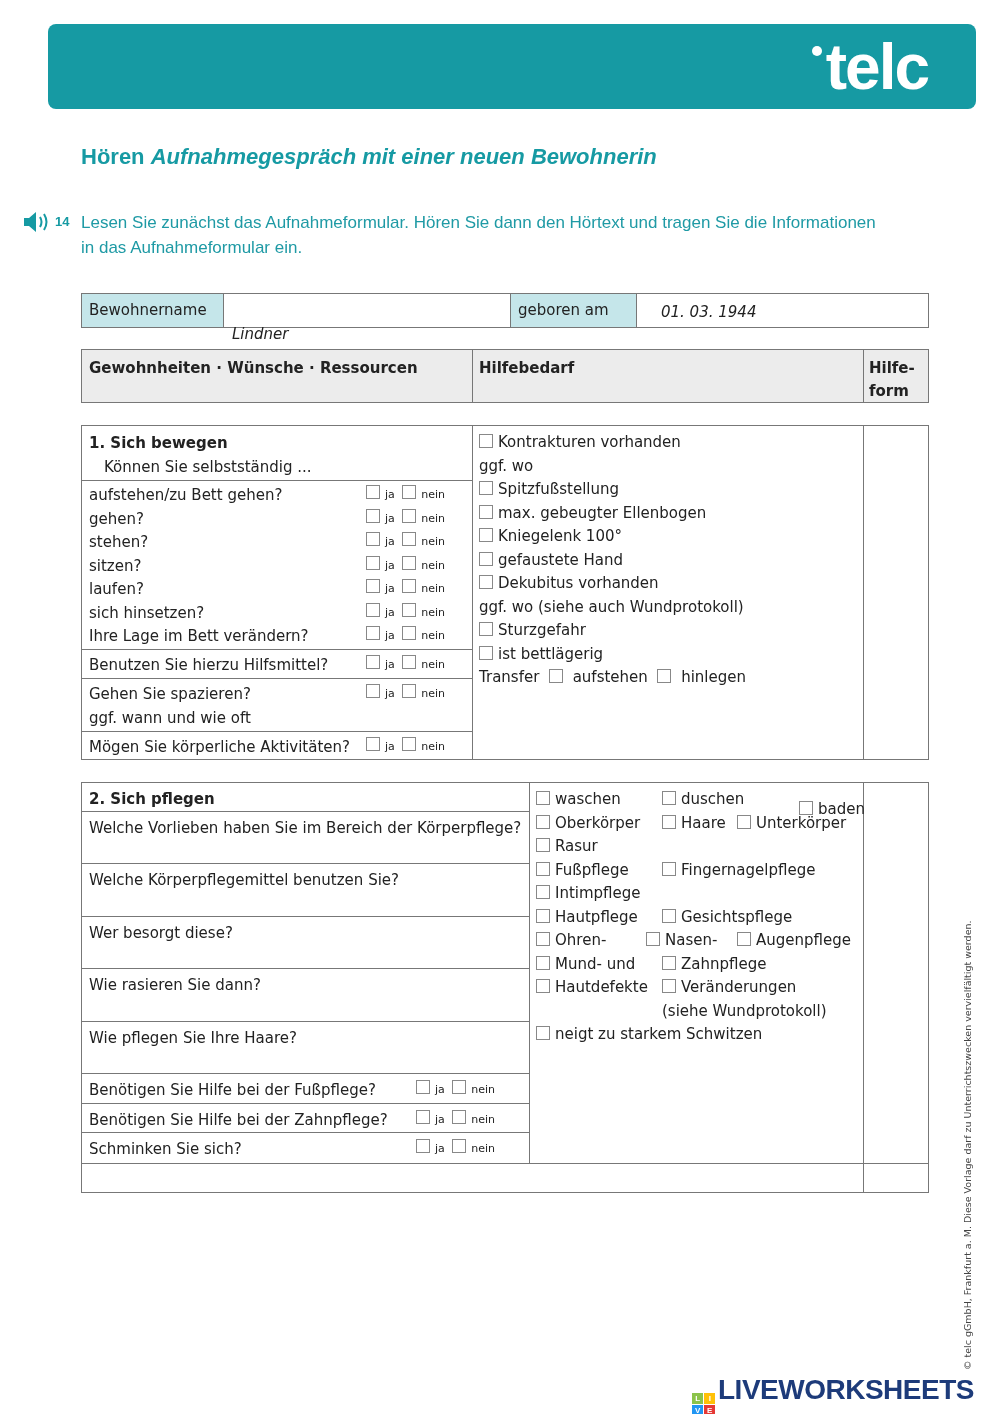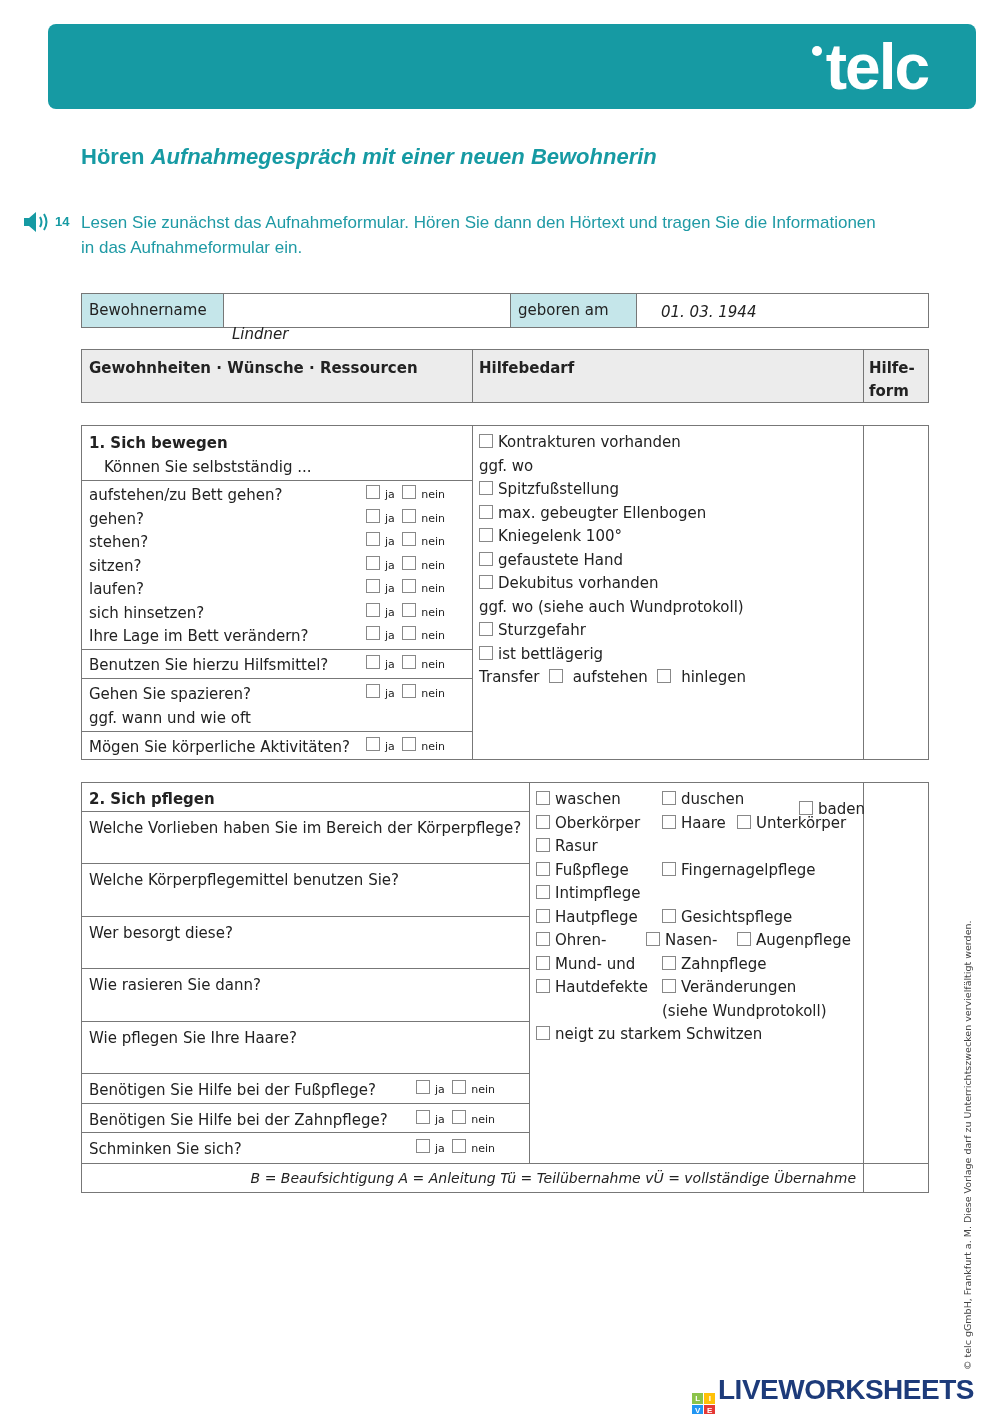--- a/index.html
+++ b/index.html
@@ -156,21 +156,20 @@
        <span class="t" style="left:7px;top:297px;">Benötigen Sie Hilfe bei der Fußpflege?</span>
        <div class="yn" style="left:334px;top:297px;"><span class="cb"></span><span>ja</span> <span class="cb" style="margin-left:4px"></span><span>nein</span></div>
       <div class="hline" style="left:0;top:320px;width:447px;"></div>
        <span class="t" style="left:7px;top:327px;">Benötigen Sie Hilfe bei der Zahnpflege?</span>
        <div class="yn" style="left:334px;top:327px;"><span class="cb"></span><span>ja</span> <span class="cb" style="margin-left:4px"></span><span>nein</span></div>
       <div class="hline" style="left:0;top:349px;width:447px;"></div>
        <span class="t" style="left:7px;top:356px;">Schminken Sie sich?</span>
        <div class="yn" style="left:334px;top:356px;"><span class="cb"></span><span>ja</span> <span class="cb" style="margin-left:4px"></span><span>nein</span></div>
     </div>
   <div class="hline" style="left:0;top:380px;width:846px;"></div>
-  <span class="t" id="footnote" style="right:72px;top:385px;">B = Beaufsichtigung A = Anleitung Tü = Teilübernahme vÜ = vollständige Übernahme</span>
 
   <div>
     <span class="t" style="left:454px;top:6px;"><span class="cb"></span><span>waschen</span></span>
     <span class="t" style="left:580px;top:6px;"><span class="cb"></span><span>duschen</span></span>
     <span class="t" style="left:706px;top:16px;margin-left:11px;"><span class="cb"></span><span>baden</span></span>
 
     <span class="t" style="left:454px;top:30px;"><span class="cb"></span><span>Oberkörper</span></span>
     <span class="t" style="left:580px;top:30px;"><span class="cb"></span><span>Haare</span></span>
     <span class="t" style="left:655px;top:30px;"><span class="cb"></span><span>Unterkörper</span></span>
 

